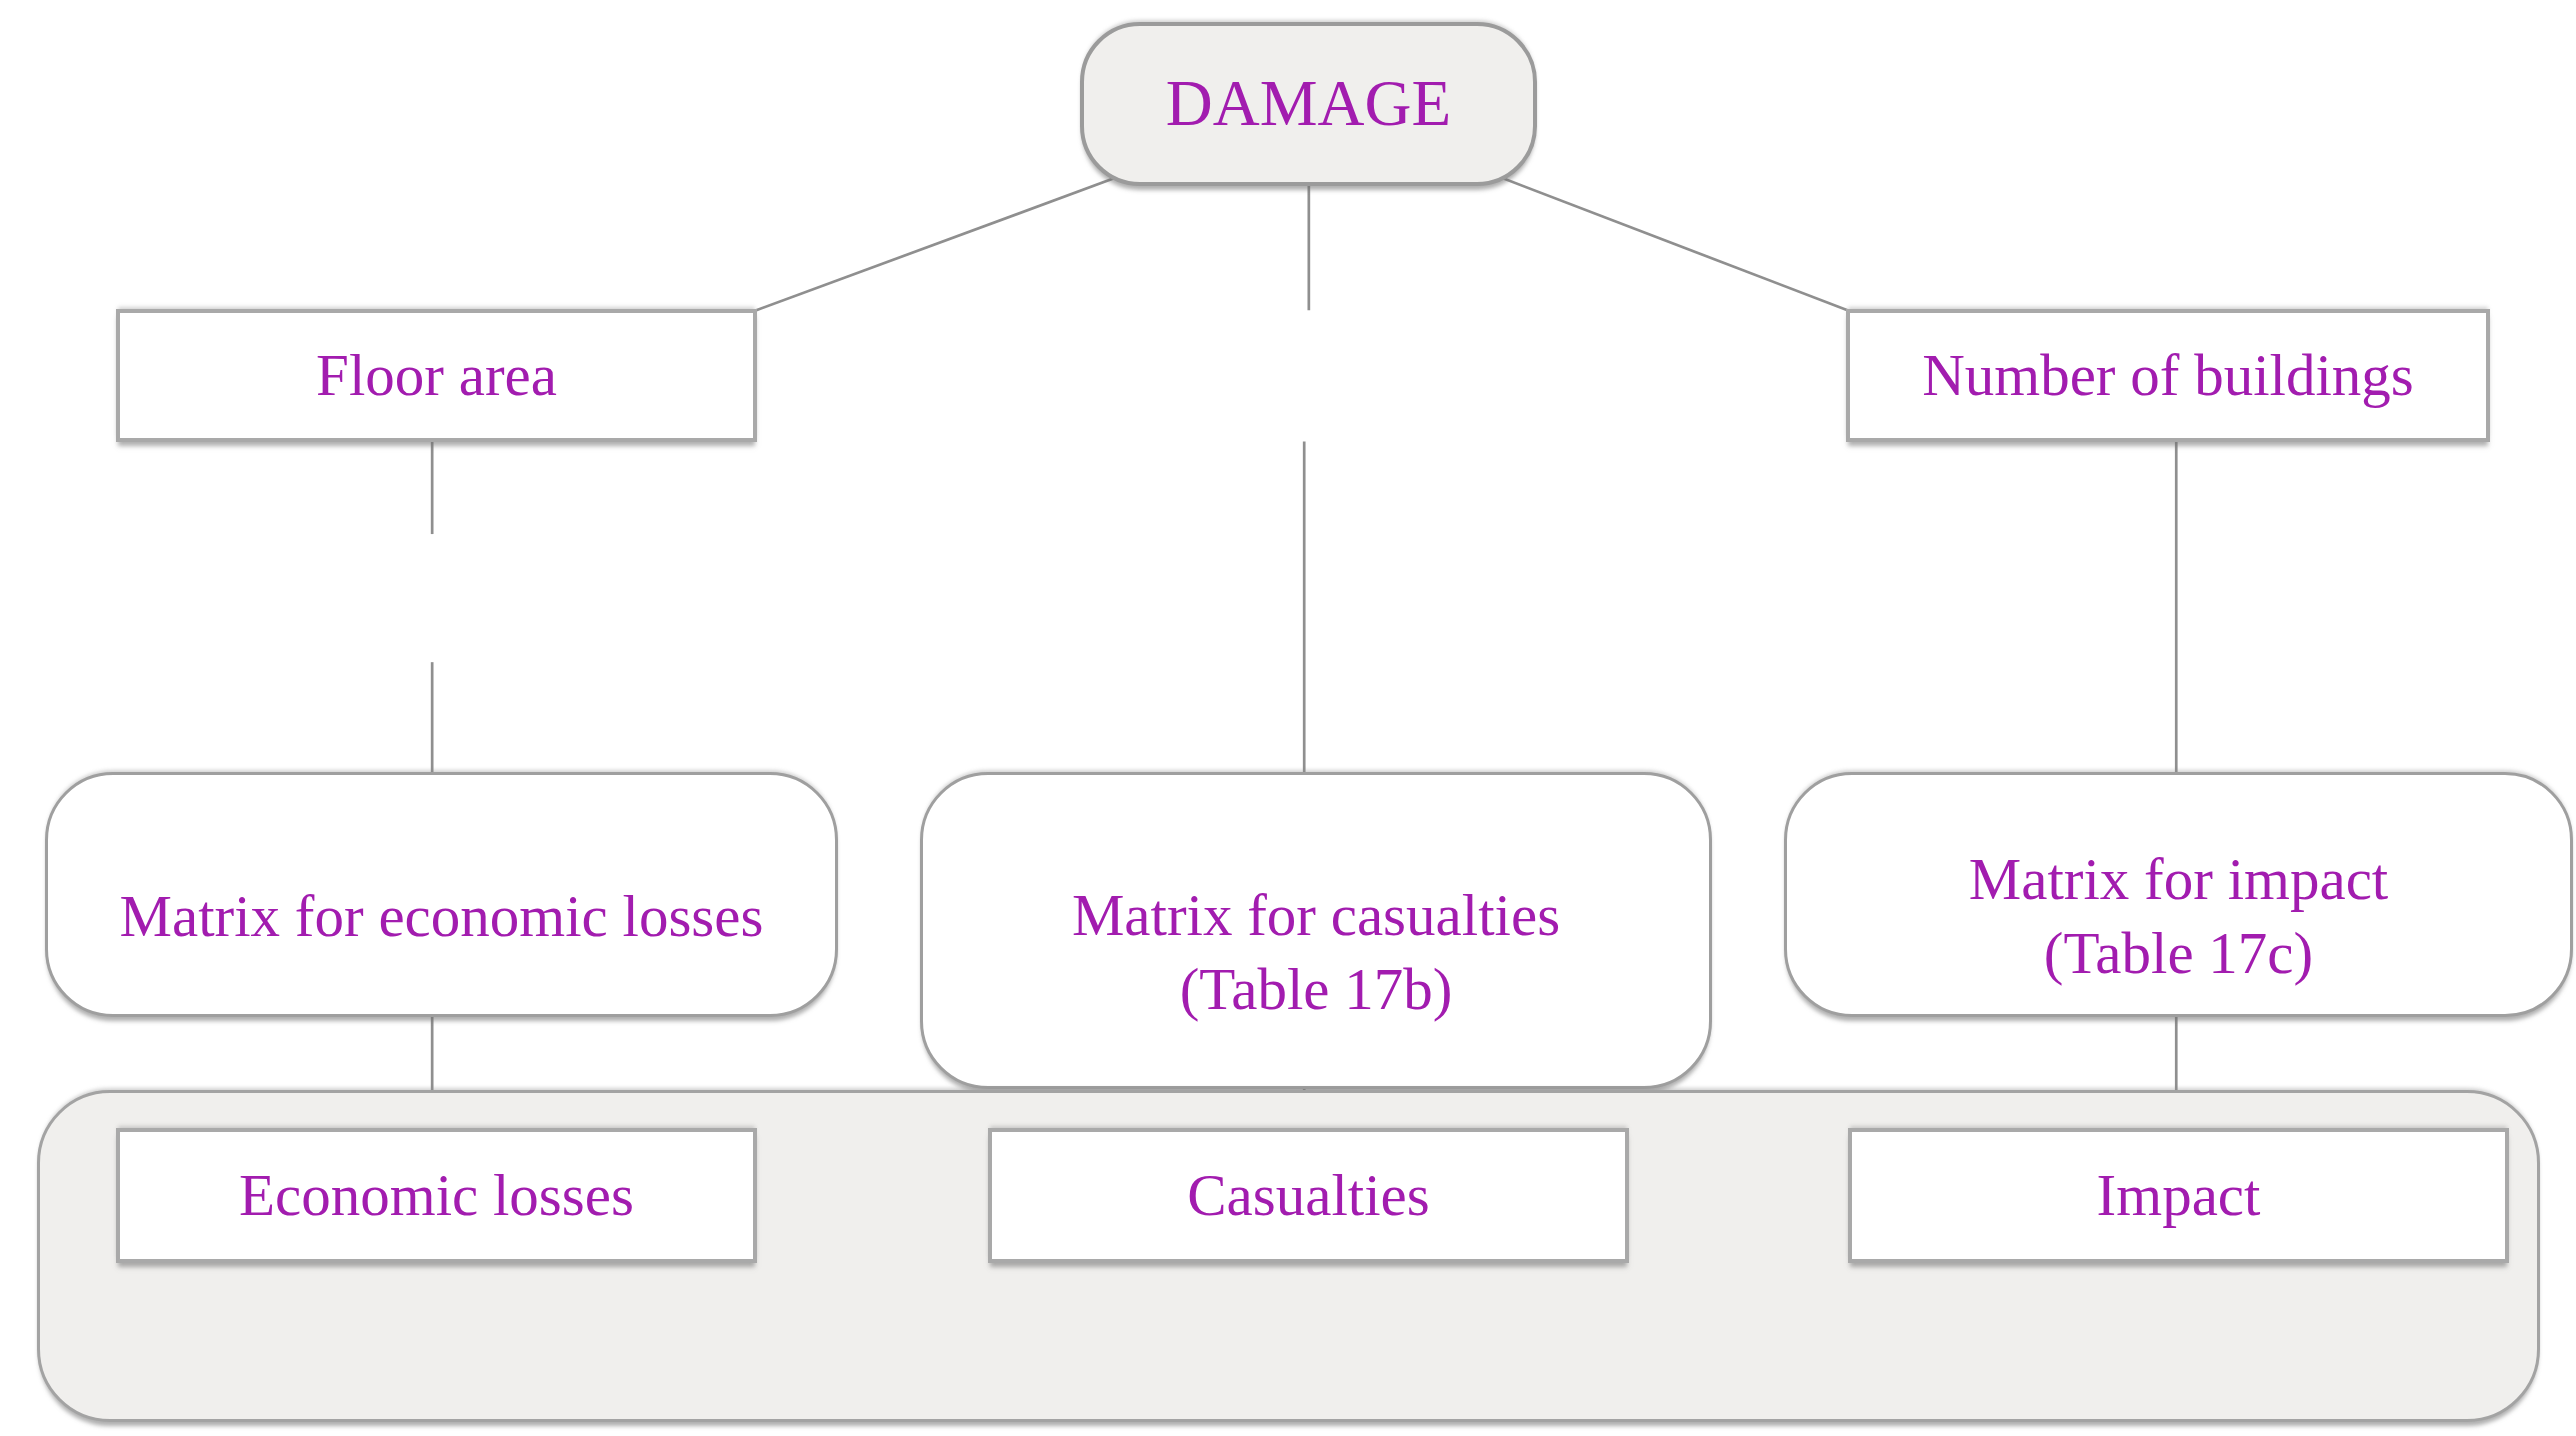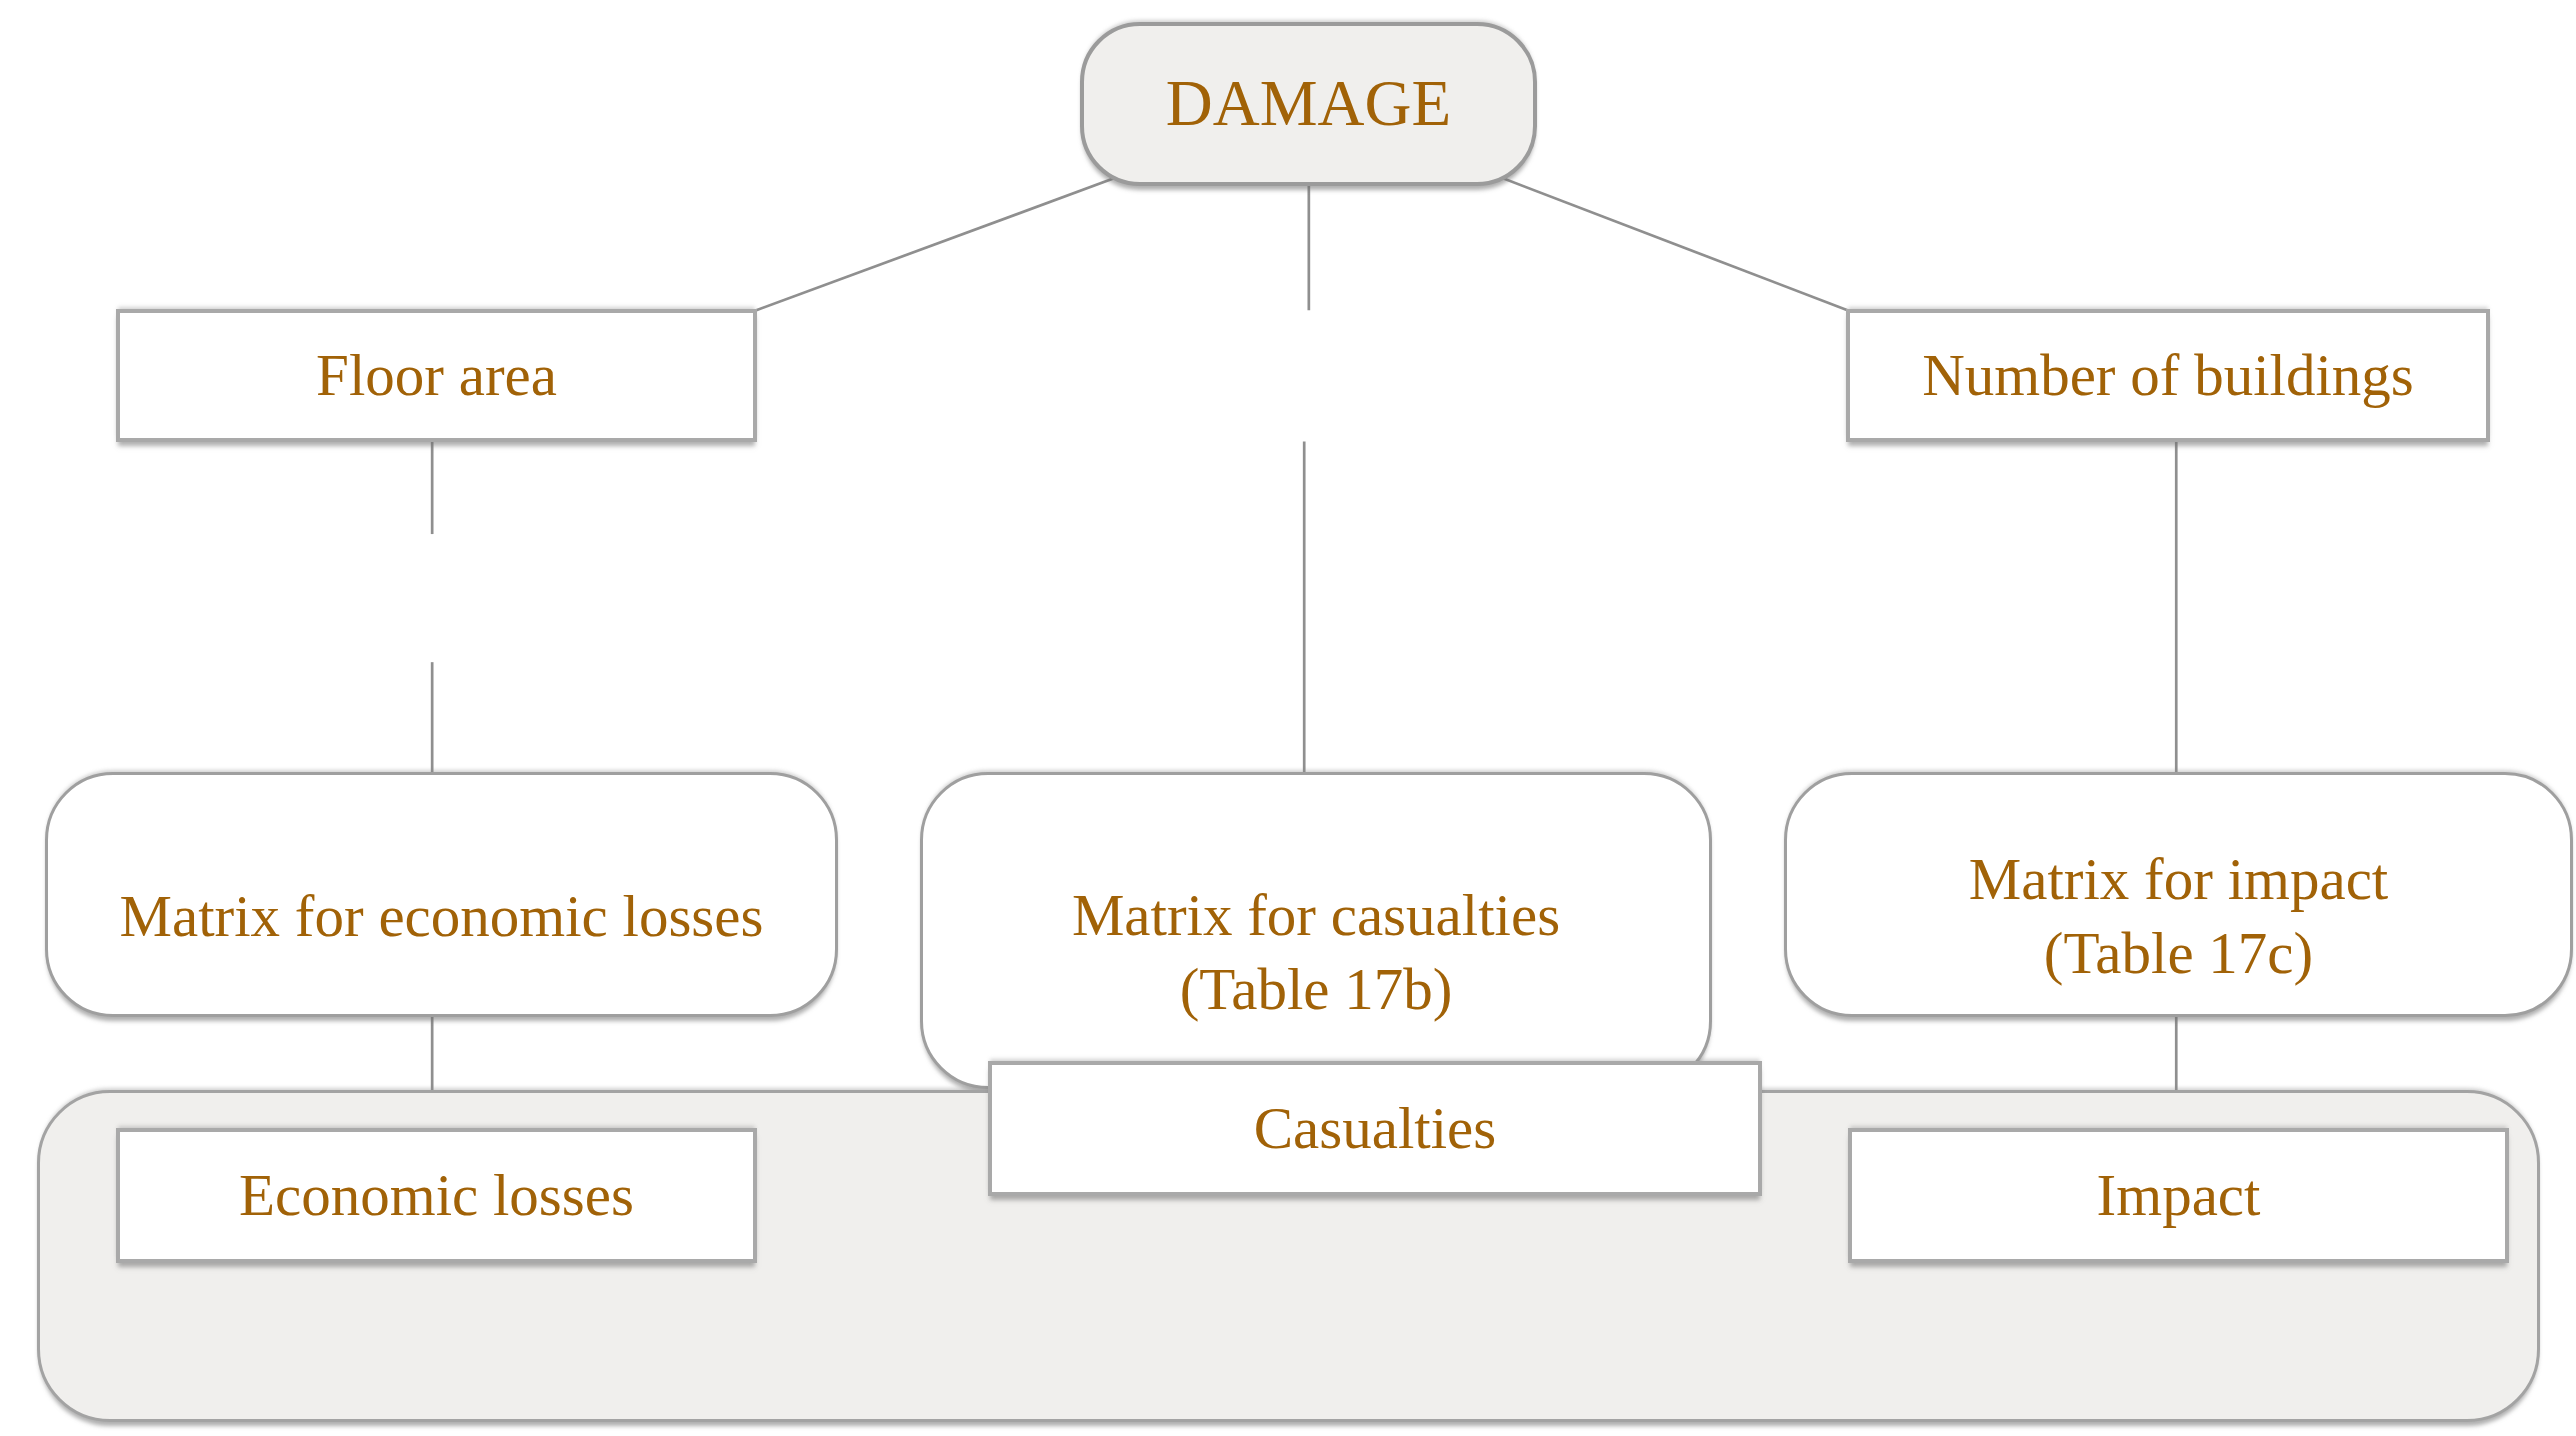--- a/index.html
+++ b/index.html
@@ -1,21 +1,21 @@
 <!DOCTYPE html>
 <html style="font-size:12.3px"><head>
 <meta charset="utf-8">
 <style>
   html,body{margin:0;padding:0;background:#ffffff;}
   .canvas{
     position:relative;
     width:2576px;height:1437px;
     background:#ffffff;
     font-family:"Liberation Serif","DejaVu Serif",serif;
-    color:#a16207;
+    color:#a21caf;
     overflow:hidden;
   }
   .connectors{position:absolute;left:0;top:0;z-index:0;}
   .connectors line{stroke:#8f8f8f;stroke-width:3.5;}
   .node{
     position:absolute;z-index:1;
     display:flex;align-items:center;justify-content:center;
     text-align:center;
     box-sizing:border-box;
     font-size:59px;line-height:1.25;
@@ -40,21 +40,21 @@
   .matrix-line2{display:block;}
   .container-risk{
     position:absolute;z-index:1;
     left:37px;top:1090px;width:2503px;height:332px;
     box-sizing:border-box;
     background:#f0efed;
     border:3.9px solid #a3a3a3;border-radius:73px;
     box-shadow:0 -3.9px 3.9px -2.3px rgba(140,140,140,.38), 0 6.2px 4.6px -2.3px rgba(110,110,110,.55);
   }
   .econ{left:116px;top:1128px;width:641px;height:135px;z-index:2;}
-  .cas{left:988px;top:1061px;width:774px;height:135px;z-index:2;}
+  .cas{left:988px;top:1128px;width:641px;height:135px;z-index:2;}
   .imp{left:1848px;top:1128px;width:661px;height:135px;z-index:2;}
   .risk-title{
     position:absolute;z-index:2;
     left:37px;top:1298px;width:2503px;
     text-align:center;
     font-size:62px;line-height:1.15;
     letter-spacing:0.8px;
   }
   .matrix-stack{display:block;margin-top:44px;}
 </style>

